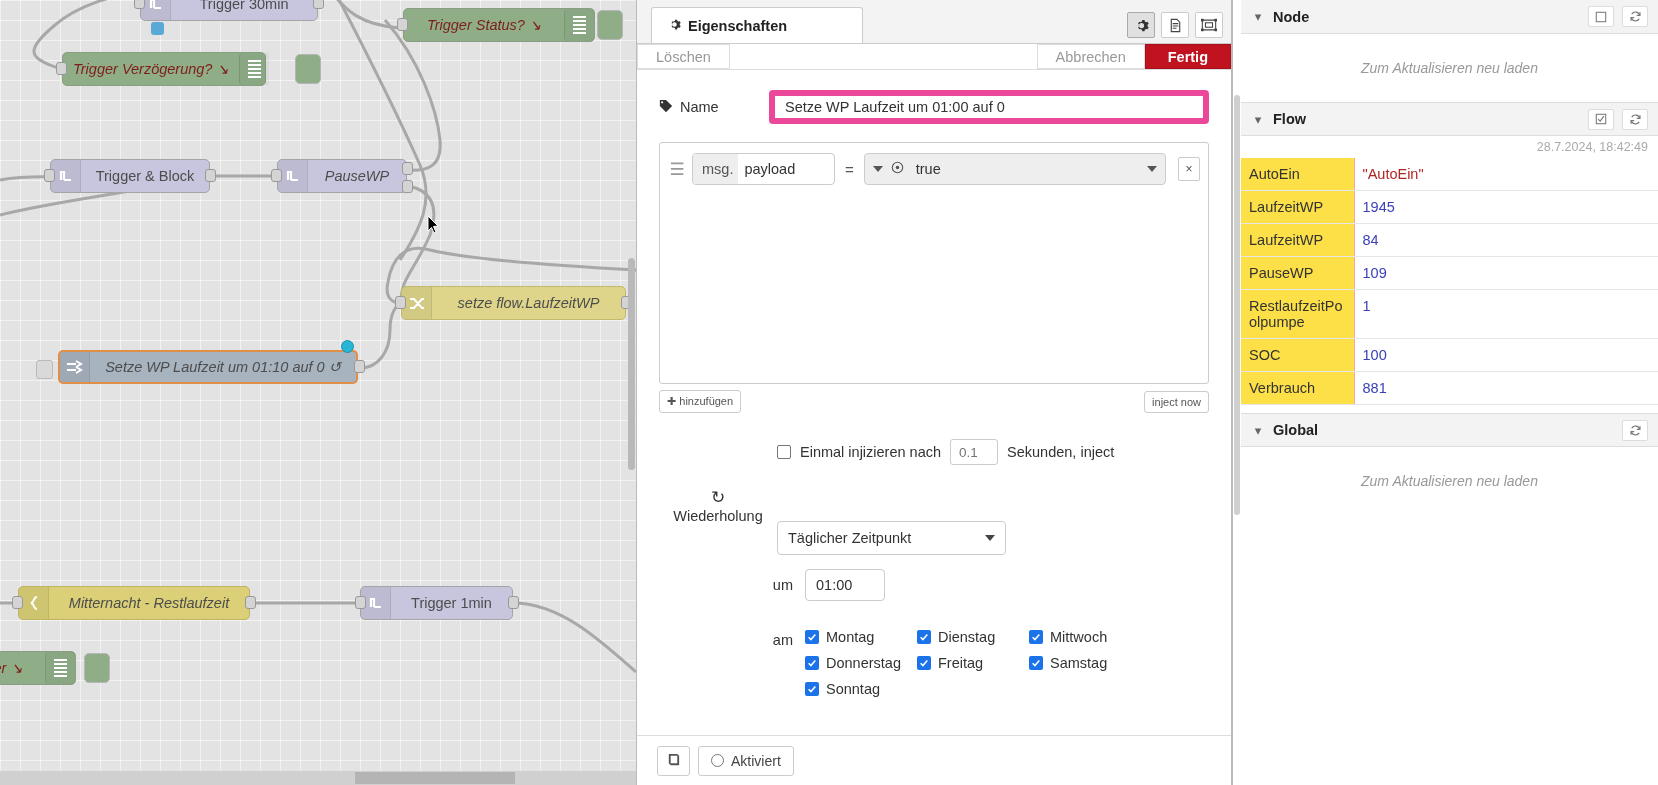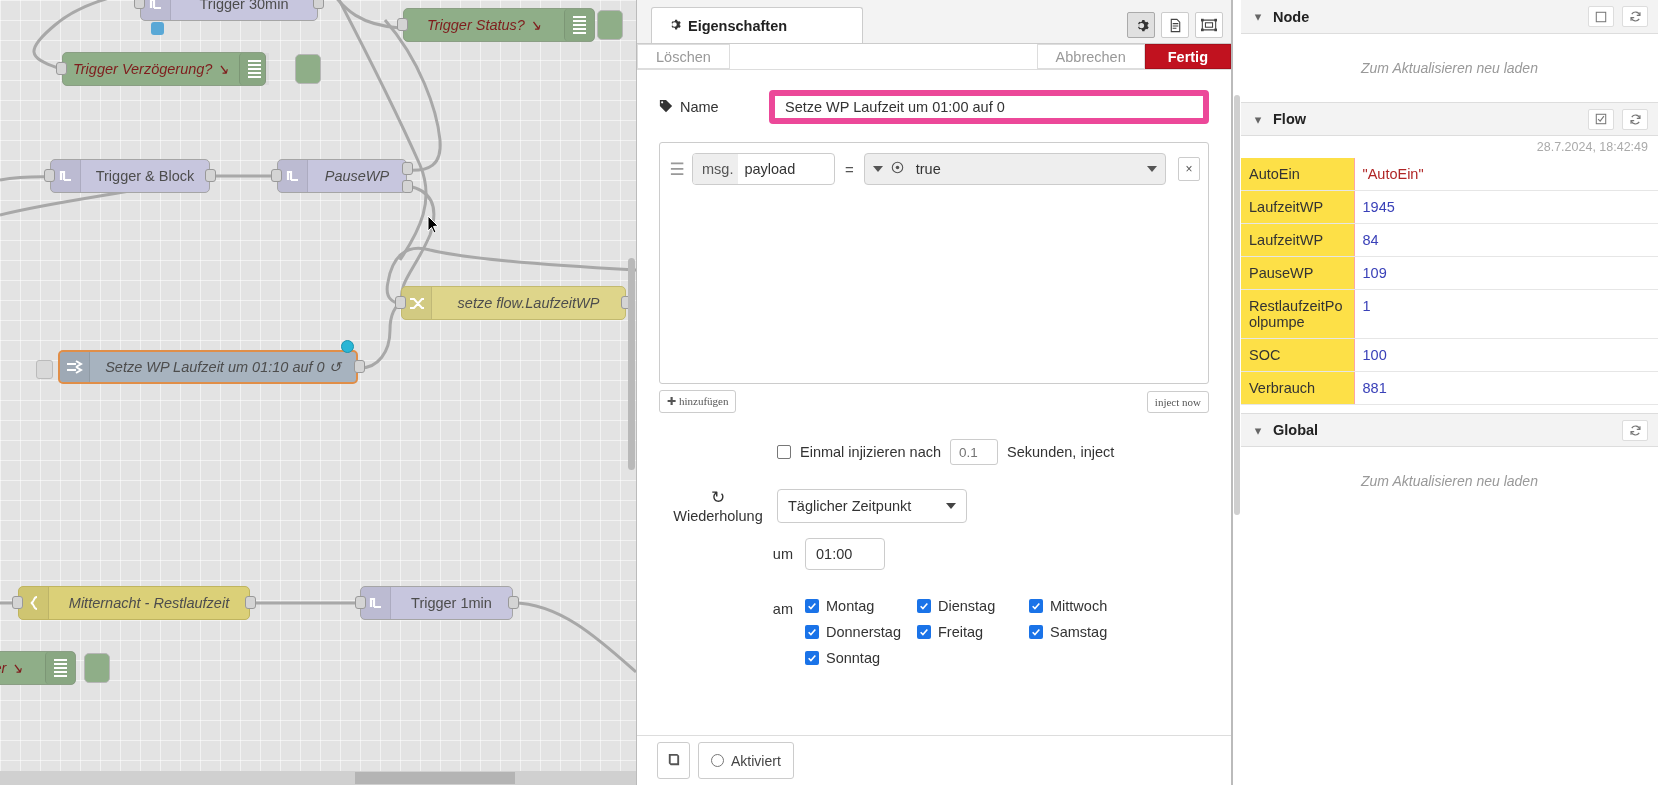--- a/index.html
+++ b/index.html
@@ -169,40 +169,40 @@
            border-right: 5px solid transparent; border-top: 6px solid #555; }
   .xbtn {
     width: 22px; height: 24px; border: 1px solid #ccc; background: #fff;
     color: #555; font-size: 12px; display: flex; align-items: center;
     justify-content: center; border-radius: 2px; cursor: pointer; margin-left: 6px;
   }
 
   .smallbtn {
     border: 1px solid #ccc; background: #fff; color: #555; font-size: 11px;
     border-radius: 3px; padding: 4px 7px; cursor: pointer;
-    font-family: Liberation Serif, serif;
+    font-family: Liberation Sans, sans-serif;
   }
   #addrow { display: flex; align-items: center; margin-top: 6px; }
 
   #onceRow { display: flex; align-items: center; gap: 9px; margin: 26px 0 0 118px;
              font-size: 14.5px; color: #333; }
   .cbx { width: 14px; height: 14px; border: 1px solid #777; background: #fff;
          border-radius: 2px; display: inline-block; cursor: pointer; }
   .numinput { width: 48px; height: 26px; border: 1px solid #ccc; border-radius: 3px;
               color: #bbb; font-size: 13.5px; padding: 0 8px; background: #fff;
               font-family: "Liberation Sans", sans-serif; }
 
   #repeatRow { display: flex; align-items: flex-start; margin-top: 24px; }
   #repeatLabel { width: 118px; display: flex; flex-direction: column; align-items: center;
                  font-size: 14.5px; color: #333; }
   #repeatLabel .ricon { font-size: 17px; color: #333; line-height: 1.1; }
   .selectbox {
-    width: 190px; height: 34px; border: 1px solid #ccc; border-radius: 4px;
+    width: 229px; height: 34px; border: 1px solid #ccc; border-radius: 4px;
     background: #fff; display: flex; align-items: center; justify-content: space-between;
-    padding: 0 10px; font-size: 14.5px; color: #333; cursor: pointer;
+    padding: 0 10px; font-size: 14.5px; color: #333; cursor: pointer; margin-top: 32px;
   }
   .chev { width: 0; height: 0; border-left: 5px solid transparent;
           border-right: 5px solid transparent; border-top: 6px solid #444; }
 
   #atRow { display: flex; align-items: center; margin-top: 14px; }
   #atRow .lbl { width: 146px; text-align: right; padding-right: 12px;
                 font-size: 14.5px; color: #333; }
   .timeinput { width: 80px; height: 32px; border: 1px solid #ccc; border-radius: 4px;
                padding: 0 10px; font-size: 14.5px; color: #333;
                font-family: "Liberation Sans", sans-serif; background: #fff; }
@@ -217,21 +217,21 @@
     width: 14px; height: 14px; background: #1a73e8; border-radius: 2px;
     display: flex; align-items: center; justify-content: center; cursor: pointer;
   }
   .cbx-on svg { display: block; }
 
   #dlg-footer {
     flex: 0 0 50px; border-top: 1px solid #ddd; background: #fff;
     display: flex; align-items: center; padding: 0 20px; gap: 8px;
   }
   .footbtn { border: 1px solid #ccc; background: #fff; border-radius: 3px;
-             height: 37px; display: flex; align-items: center; gap: 7px;
+             height: 30px; display: flex; align-items: center; gap: 7px;
              padding: 0 12px; font-size: 14px; color: #444; cursor: pointer; }
   .radio-o { width: 13px; height: 13px; border: 1px solid #777; border-radius: 50%; }
 
   
   #sidebar { position: absolute; left: 1232px; top: 0; width: 426px; height: 785px;
              background: #fff; border-left: 1px solid #bbb; overflow: hidden; }
   .sec-header {
     height: 34px; background: #f3f3f3; border-bottom: 1px solid #ddd;
     display: flex; align-items: center; padding: 0 10px; gap: 8px;
   }

